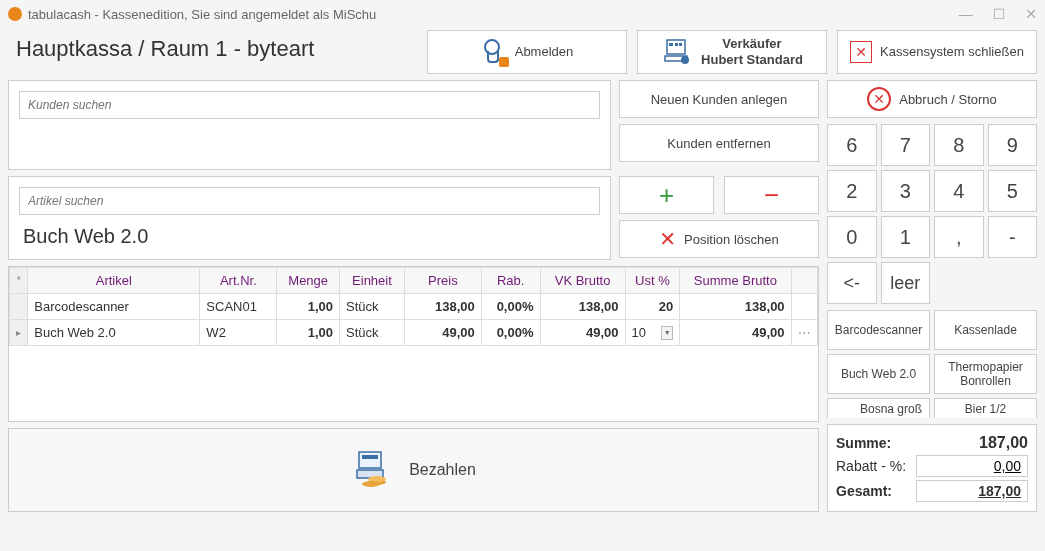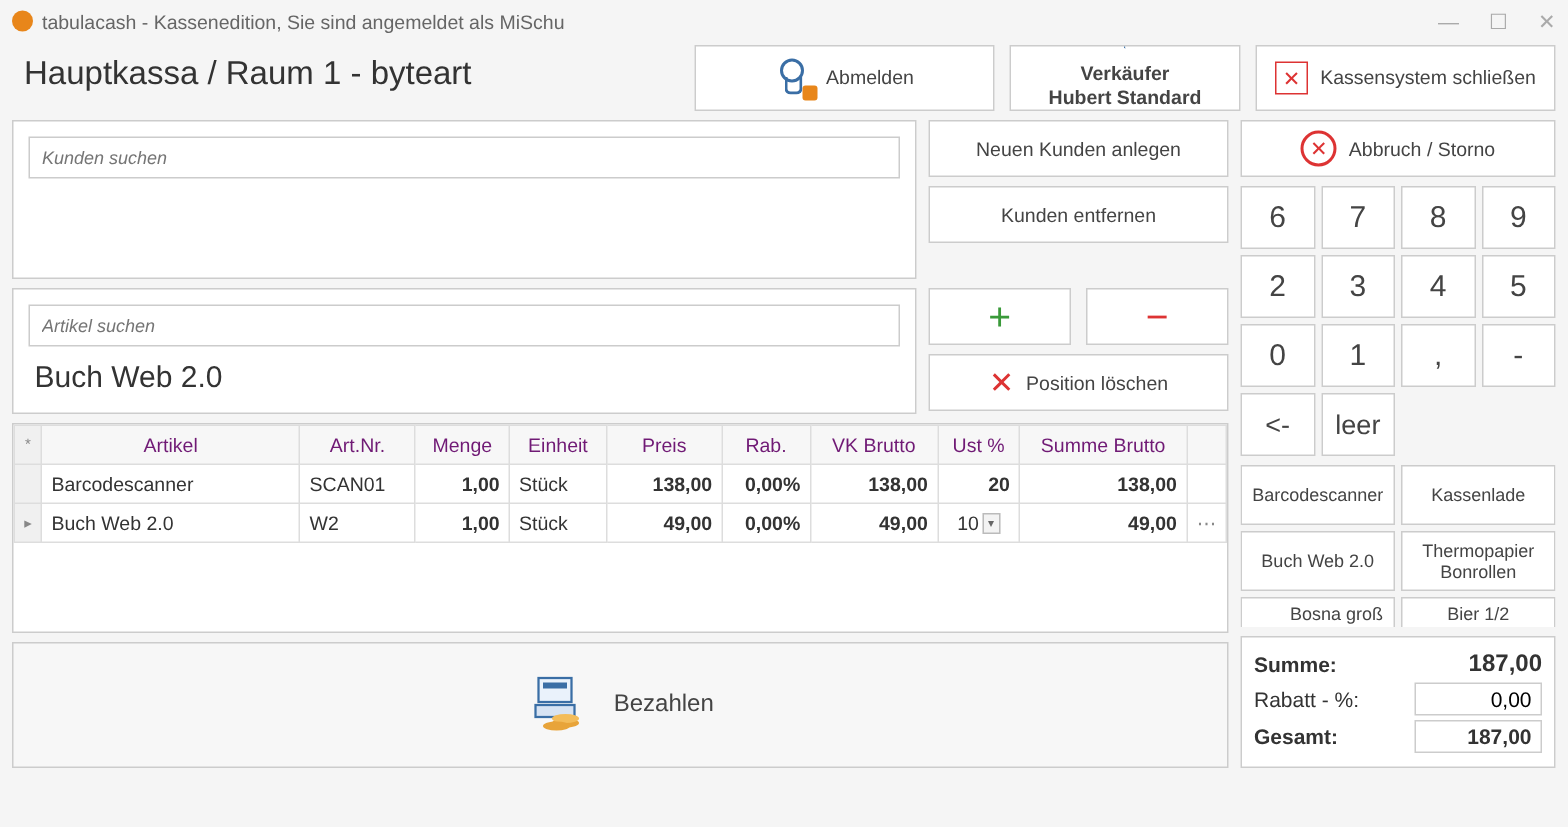--- a/index.html
+++ b/index.html
@@ -45,39 +45,39 @@
   .keypad .wide { font-size: 18px; }
   
   .quick-grid { display: grid; grid-template-columns: 1fr 1fr; gap: 4px; height: 108px; overflow: hidden; }
   .quick-grid .btn { height: 40px; font-size: 12px; line-height: 1.2; text-align: center; padding: 2px 4px; }
   
   .summary { border: 1px solid #ccc; background: #fff; padding: 6px 8px; font-size: 14px; }
   .summary .line { display: flex; justify-content: space-between; align-items: center; margin: 3px 0; }
   .summary .line .lbl { font-weight: 400; }
   .summary .boldline .lbl { font-weight: bold; }
   .summary .boldline .valbox { font-weight: bold; }
-  .summary .valbox { border: 1px solid #ccc; width: 85px; text-align: right; padding: 2px 6px; font-size: 14px; }
+  .summary .valbox { border: 1px solid #ccc; width: 112px; text-align: right; padding: 2px 6px; font-size: 14px; text-decoration: underline; }
   .summary .val { font-weight: bold; font-size: 16px; }
   
   .icon-logout { width: 26px; height: 26px; position: relative; }
   .icon-logout::before { content: ""; position: absolute; left: 3px; top: 0; width: 12px; height: 12px; border: 2px solid #3a6ea5; border-radius: 50%; }
   .icon-logout::after { content: ""; position: absolute; left: 6px; top: 12px; width: 8px; height: 10px; border: 2px solid #3a6ea5; border-top: none; border-radius: 0 0 4px 4px; }
   .icon-lock { position: absolute; right: -2px; bottom: -2px; width: 10px; height: 10px; background: #e8861a; border-radius: 2px; }
   
   .icon-x-red { color: #d33; font-size: 20px; font-weight: 300; }
   .icon-x-box { border: 1px solid #d33; width: 22px; height: 22px; display: flex; align-items: center; justify-content: center; color: #d33; font-size: 14px; }
   .icon-x-circle { border: 2px solid #d33; border-radius: 50%; width: 24px; height: 24px; display: flex; align-items: center; justify-content: center; color: #d33; font-size: 14px; }
   
   .icon-plus { color: #3a9a3a; font-size: 26px; font-weight: 300; }
   .icon-minus { color: #d33; font-size: 26px; font-weight: 300; }
   
   svg.icon-register { width: 32px; height: 32px; }
   svg.icon-pay { width: 44px; height: 44px; }
   
-  .combo-cell { display: flex; align-items: center; justify-content: center; gap: 2px; }
+  .combo-cell { display: flex; align-items: center; justify-content: space-between; gap: 2px; }
   .combo-arrow { border: 1px solid #bbb; width: 12px; height: 14px; display: flex; align-items: center; justify-content: center; font-size: 8px; color: #666; background: #f3f3f3; }
   .dots { text-align: center; color: #888; }
   
   .search-panel { display:flex; flex-direction:column; gap:6px; }
   .customer-buttons { display: flex; flex-direction: column; gap: 6px; }
   .customer-buttons .btn { height: 38px; }
 </style>
 </head>
 <body>
 
@@ -95,21 +95,21 @@
   <div class="top-row" style="width:100%;">
     <div class="title-area">Hauptkassa / Raum 1 - byteart</div>
 
     <button class="btn top-btn">
       <span class="icon-logout">
           <span class="icon-lock"></span>
         </span>
       <span class="txt">Abmelden</span>
     </button>
 
-    <button class="btn top-btn" style="width:154px;flex-direction:column;">
+    <button class="btn top-btn" style="width:190px;">
       <svg class="icon-register" viewBox="0 0 32 32">
         <rect x="6" y="4" width="18" height="14" fill="none" stroke="#3a6ea5" stroke-width="1.5"></rect>
         <rect x="8" y="7" width="4" height="3" fill="#3a6ea5"></rect>
         <rect x="14" y="7" width="3" height="3" fill="#3a6ea5"></rect>
         <rect x="18" y="7" width="3" height="3" fill="#3a6ea5"></rect>
         <rect x="4" y="20" width="22" height="5" fill="none" stroke="#3a6ea5" stroke-width="1.5"></rect>
         <circle cx="24" cy="24" r="4" fill="#3a6ea5"></circle>
       </svg>
       <span class="txt">
         <div style="font-weight:bold;">Verkäufer</div>
@@ -120,21 +120,21 @@
     <button class="btn top-btn" style="width:200px;">
       <span class="icon-x-box">✕</span>
       <span class="txt">Kassensystem schließen</span>
     </button>
   </div>
 </div>
 
 <div class="content">
 
   <div class="left">
-    <div style="display:flex; gap:8px; height:106px;">
+    <div style="display:flex; gap:8px; height:90px;">
       <div class="panel fieldset" style="flex:1;">
         <input class="search" placeholder="Kunden suchen" style="">
       </div>
       <div class="customer-buttons" style="width:200px;">
         <button class="btn">
           <span>Neuen Kunden anlegen</span>
         </button>
         <button class="btn">
           <span>Kunden entfernen</span>
         </button>

